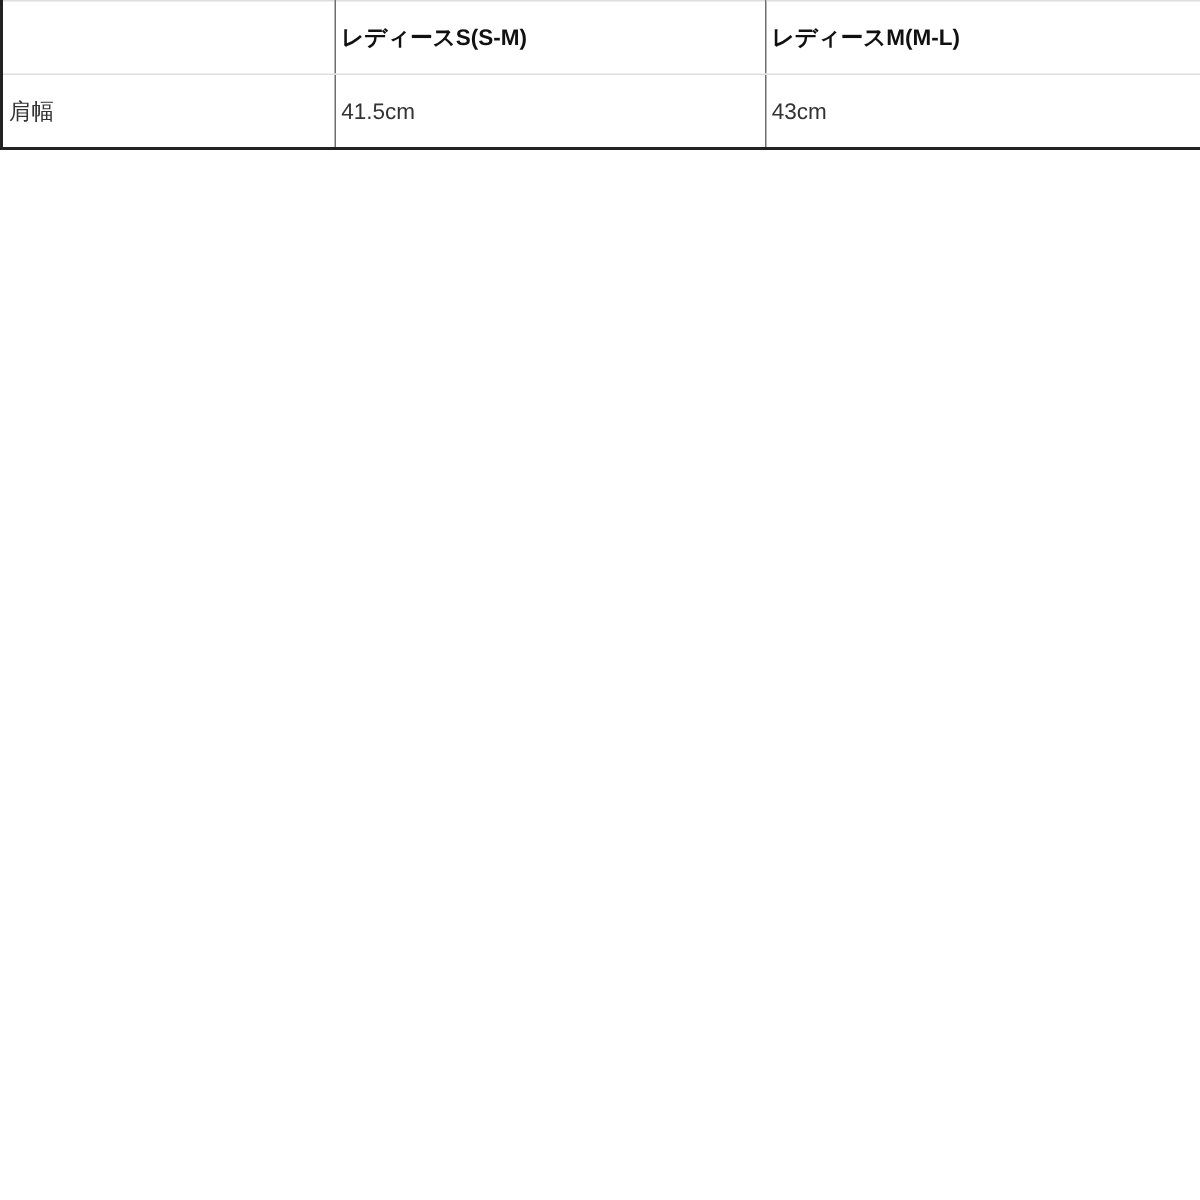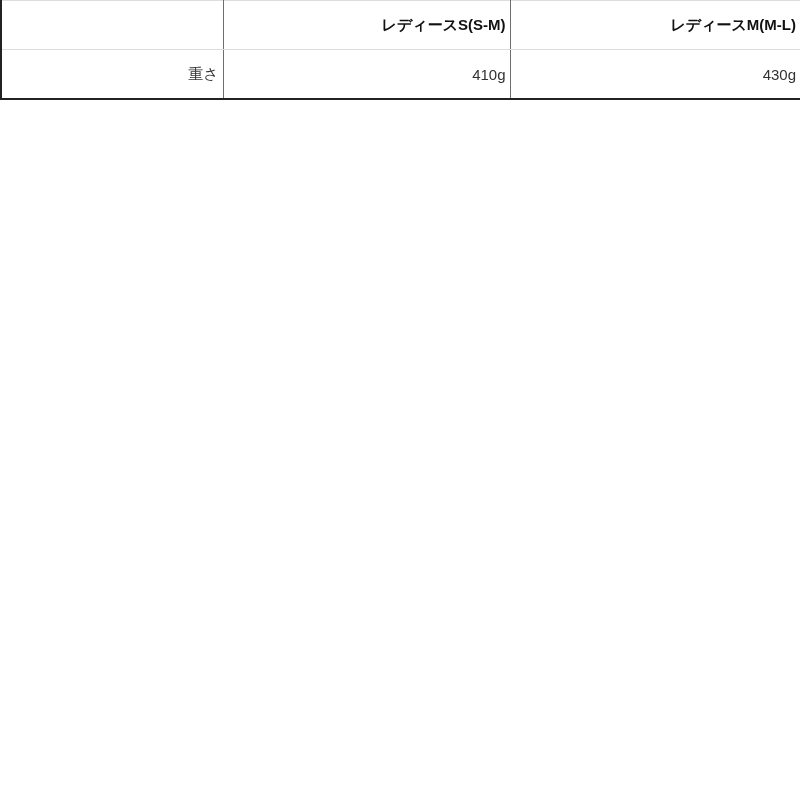--- a/index.html
+++ b/index.html
@@ -19,21 +19,21 @@
     width: 800px;
     border-collapse: collapse;
     table-layout: fixed;
     border-left: 2px solid #222222;
     border-right: 2px solid #222222;
     border-bottom: 2px solid #222222;
     border-top: 1px solid #dddddd;
   }
   table.size-chart th,
   table.size-chart td {
-    text-align: right;
+    text-align: left;
     vertical-align: middle;
     height: 48px;
     padding: 0 4px;
     font-size: 15px;
     border-bottom: 1px solid #dddddd;
     background: #ffffff;
     overflow: hidden;
   }
   table.size-chart th {
     font-weight: bold;
@@ -62,19 +62,19 @@
     </colgroup>
     <thead>
       <tr>
         <th></th>
         <th>レディースS(S-M)</th>
         <th>レディースM(M-L)</th>
       </tr>
     </thead>
     <tbody>
       <tr>
-        <td>重さ</td>
-        <td>410g</td>
-        <td>430g</td>
+        <td>肩幅</td>
+        <td>41.5cm</td>
+        <td>43cm</td>
       </tr>
     </tbody>
   </table>
 </div>
 
 </body></html>

